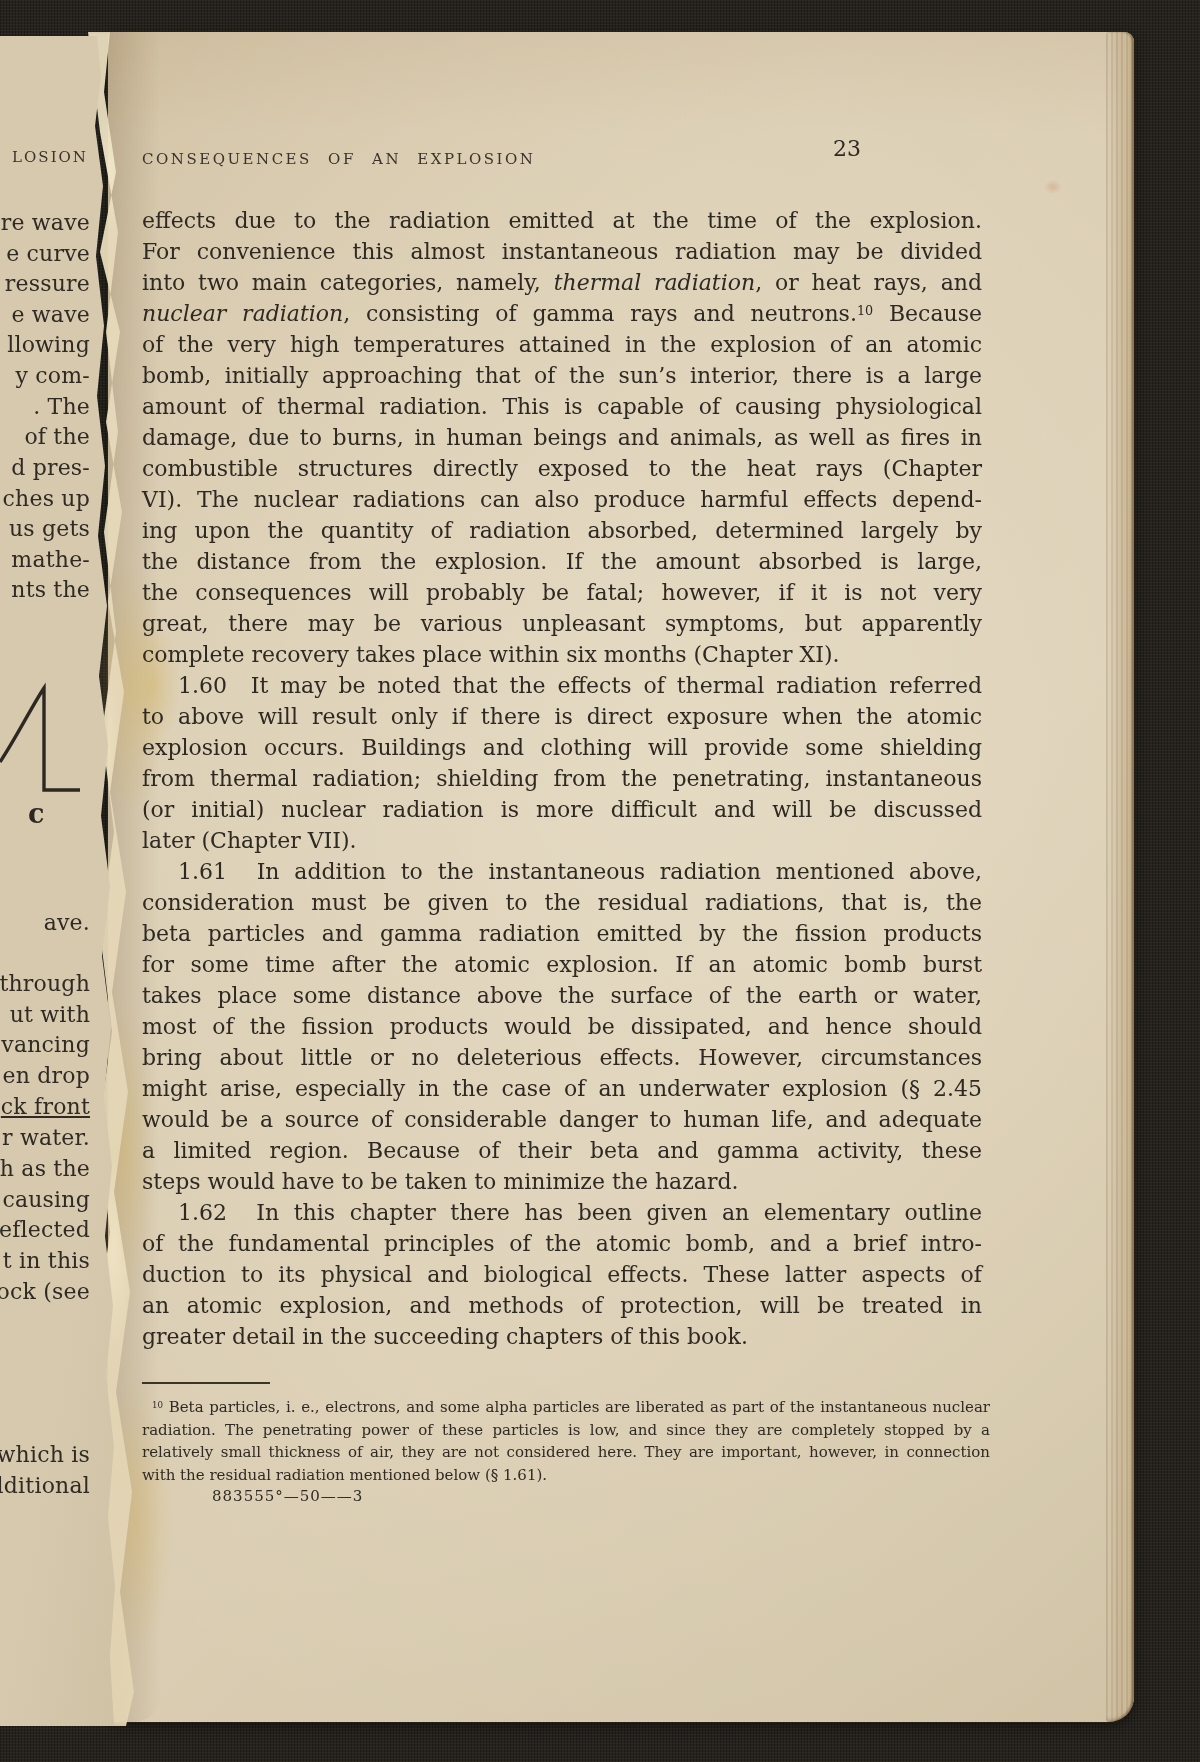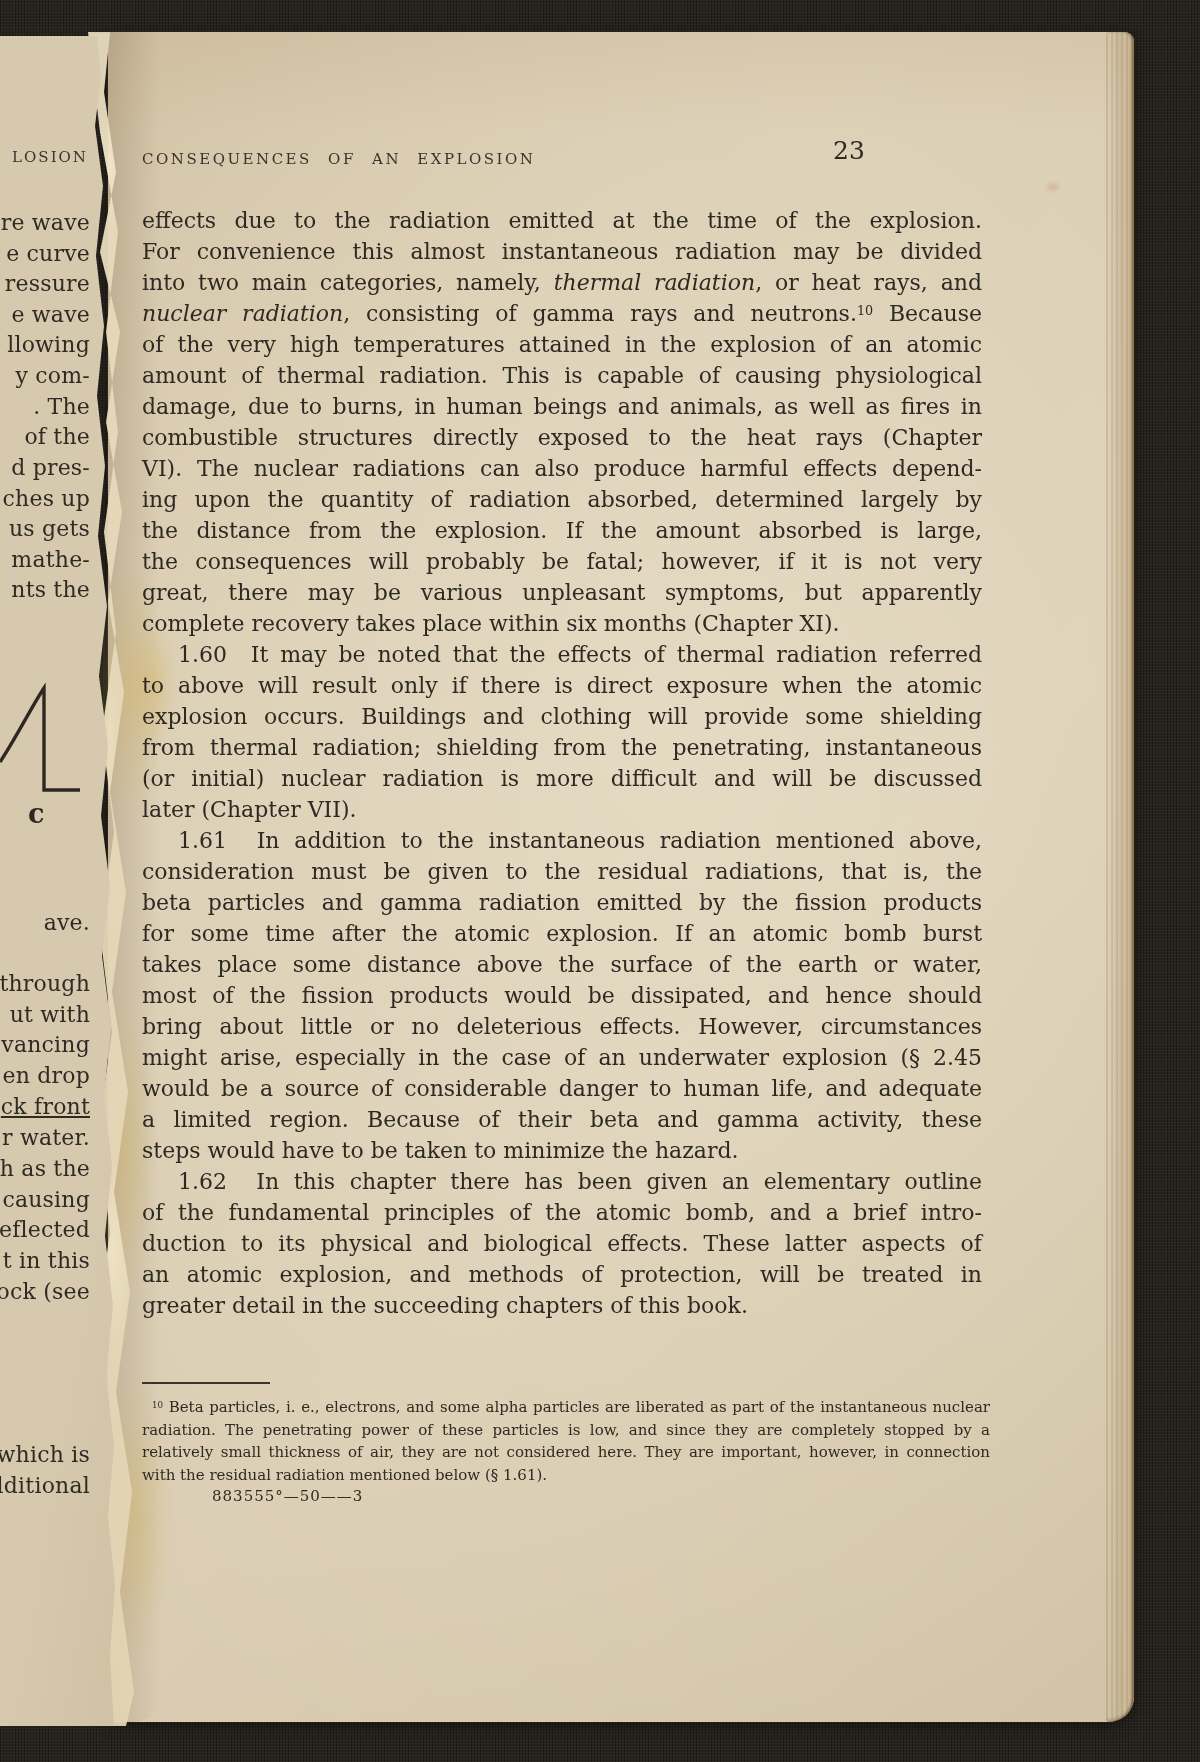--- a/index.html
+++ b/index.html
@@ -59,21 +59,21 @@
     font-size:22px;line-height:1;letter-spacing:.2px;
   }
   .frag-head{position:absolute;right:34px;top:112px;font-size:15px;letter-spacing:2px;color:#39332b;}
   .diagram{position:absolute;left:-2px;top:644px;}
   .diagram-label{position:absolute;left:28px;top:762px;font-size:27px;font-weight:bold;color:#2c2username722;color:#2c2722;}
   
   .running-head{
     position:absolute;left:142px;top:150px;font-size:15px;letter-spacing:2.5px;word-spacing:9px;
     color:#39332b;
   }
-  .page-number{position:absolute;left:833px;top:136px;font-size:25px;color:#2e2922;text-align:center;}
+  .page-number{position:absolute;left:833px;top:136px;font-size:22px;color:#2e2922;text-align:center;}
   .text-col{position:absolute;left:142px;top:205px;width:840px;color:#2e2922;}
   .bl{
     height:31px;line-height:31px;font-size:22px;
     text-align:justify;text-align-last:justify;white-space:normal;
   }
   .bl.last{text-align-last:left;}
   .bl.indent{text-indent:36px;}
   .bl sup,.fl sup{font-size:.58em;line-height:0;vertical-align:.45em;}
   .fn-rule{position:absolute;left:142px;top:1382px;width:128px;height:2px;background:#3b342b;}
   .fn-col{position:absolute;left:142px;top:1396px;width:848px;color:#2f2a23;}
@@ -140,20 +140,21 @@
 
   <div class="running-head">CONSEQUENCES OF AN EXPLOSION</div>
   <div class="page-number">23</div>
 
   <div class="text-col" id="text-col">
       <div class="bl">effects due to the radiation emitted at the time of the explosion.</div>
       <div class="bl">For convenience this almost instantaneous radiation may be divided</div>
       <div class="bl">into two main categories, namely, <i>thermal radiation</i>, or heat rays, and</div>
       <div class="bl"><i>nuclear radiation</i>, consisting of gamma rays and neutrons.<sup>10</sup> Because</div>
       <div class="bl">of the very high temperatures attained in the explosion of an atomic</div>
+      <div class="bl">bomb, initially approaching that of the sun’s interior, there is a large</div>
       <div class="bl">amount of thermal radiation. This is capable of causing physiological</div>
       <div class="bl">damage, due to burns, in human beings and animals, as well as fires in</div>
       <div class="bl">combustible structures directly exposed to the heat rays (Chapter</div>
       <div class="bl">VI). The nuclear radiations can also produce harmful effects depend-</div>
       <div class="bl">ing upon the quantity of radiation absorbed, determined largely by</div>
       <div class="bl">the distance from the explosion. If the amount absorbed is large,</div>
       <div class="bl">the consequences will probably be fatal; however, if it is not very</div>
       <div class="bl">great, there may be various unpleasant symptoms, but apparently</div>
       <div class="bl last">complete recovery takes place within six months (Chapter XI).</div>
       <div class="bl indent">1.60&nbsp; It may be noted that the effects of thermal radiation referred</div>

